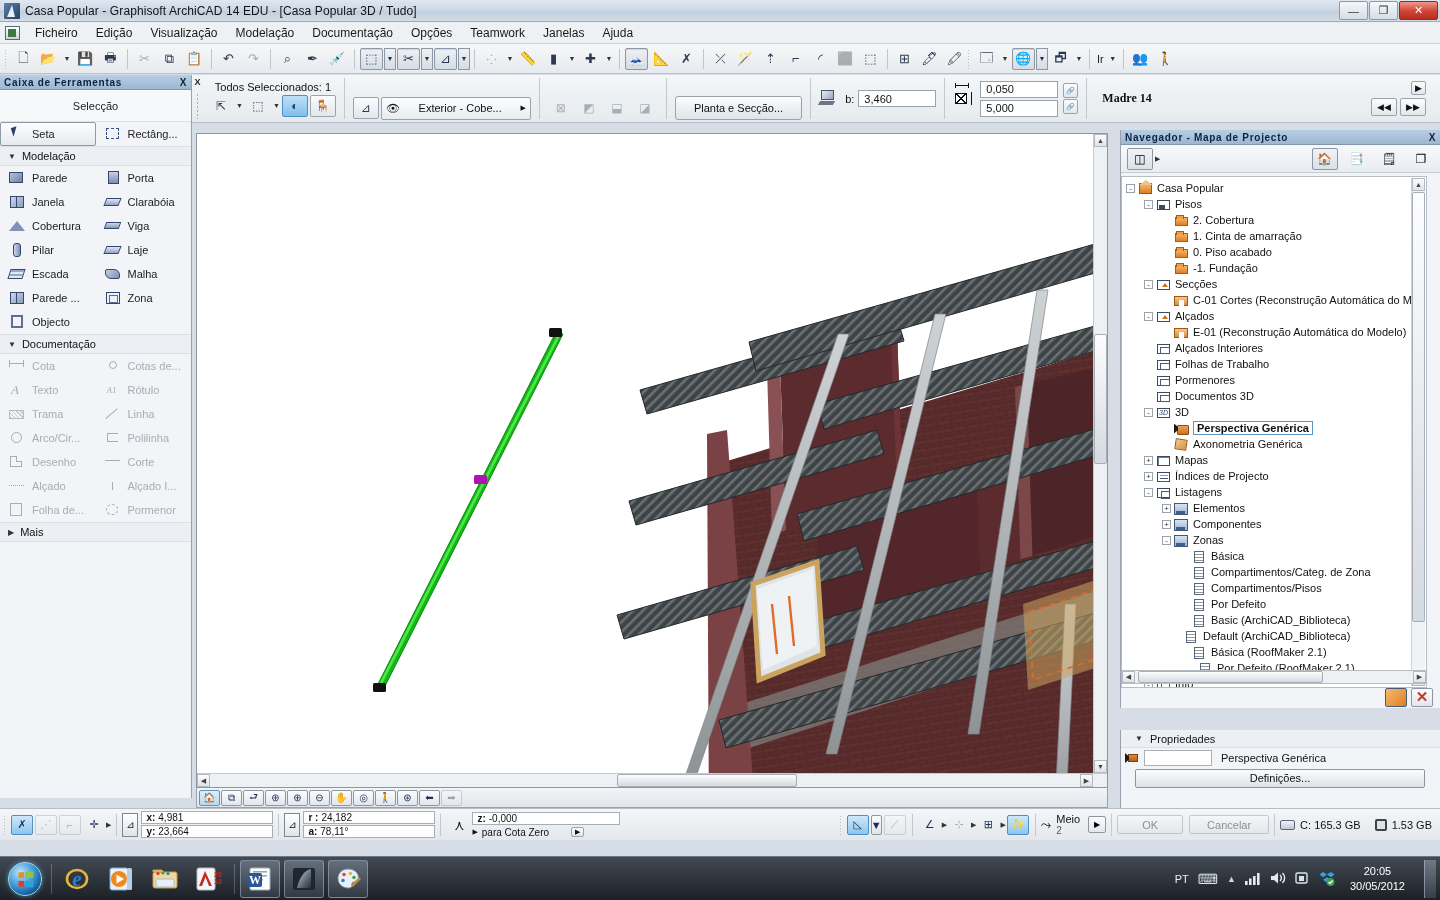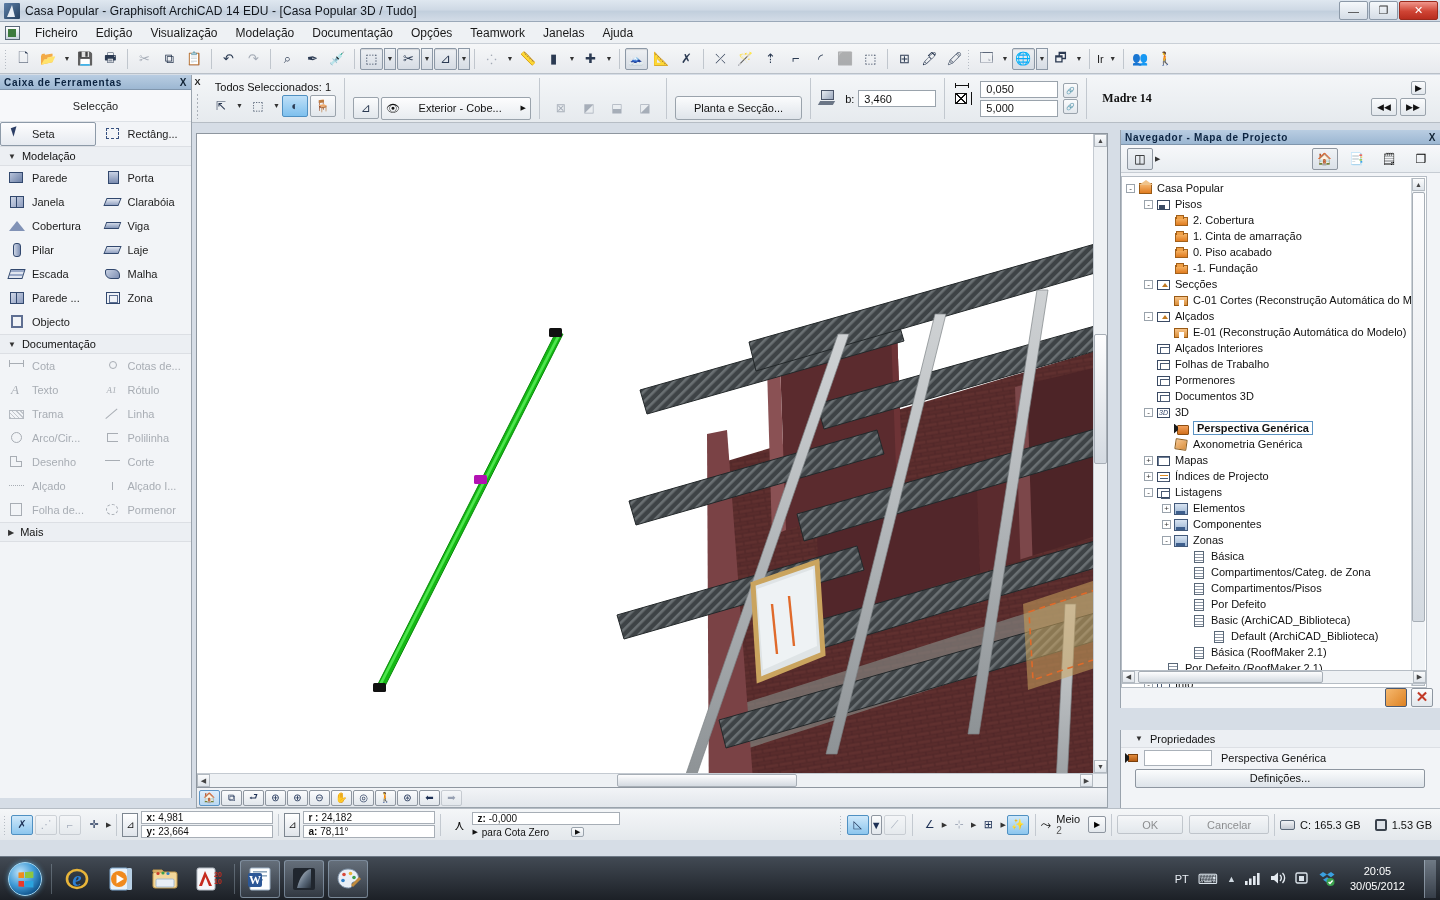--- a/index.html
+++ b/index.html
@@ -1095,35 +1095,35 @@
             </span>
             <span class="tlabel">Por Defeito</span>
           </div>
           <div class="trow" style="padding-left: 58px;">
             <span class="tdash"></span>
             <span class="tico">
               <i class="i-doc"></i>
             </span>
             <span class="tlabel">Basic (ArchiCAD_Biblioteca)</span>
           </div>
-          <div class="trow" style="padding-left: 78px;">
+          <div class="trow" style="padding-left: 50px;">
             <span class="tdash"></span>
             <span class="tico">
               <i class="i-doc"></i>
             </span>
             <span class="tlabel">Default (ArchiCAD_Biblioteca)</span>
           </div>
           <div class="trow" style="padding-left: 58px;">
             <span class="tdash"></span>
             <span class="tico">
               <i class="i-doc"></i>
             </span>
             <span class="tlabel">Básica (RoofMaker 2.1)</span>
           </div>
-          <div class="trow" style="padding-left: 32px; align-items: center;">
+          <div class="trow" style="padding-left: 64px; align-items: center;">
             <span class="tdash"></span>
             <span class="tico">
               <i class="i-doc"></i>
             </span>
             <span class="tlabel">Por Defeito (RoofMaker 2.1)</span>
           </div>
           <div class="trow" style="padding-left: 22px;">
             <span class="texp">-</span>
             <span class="tico">
               <i class="i-list"></i>

